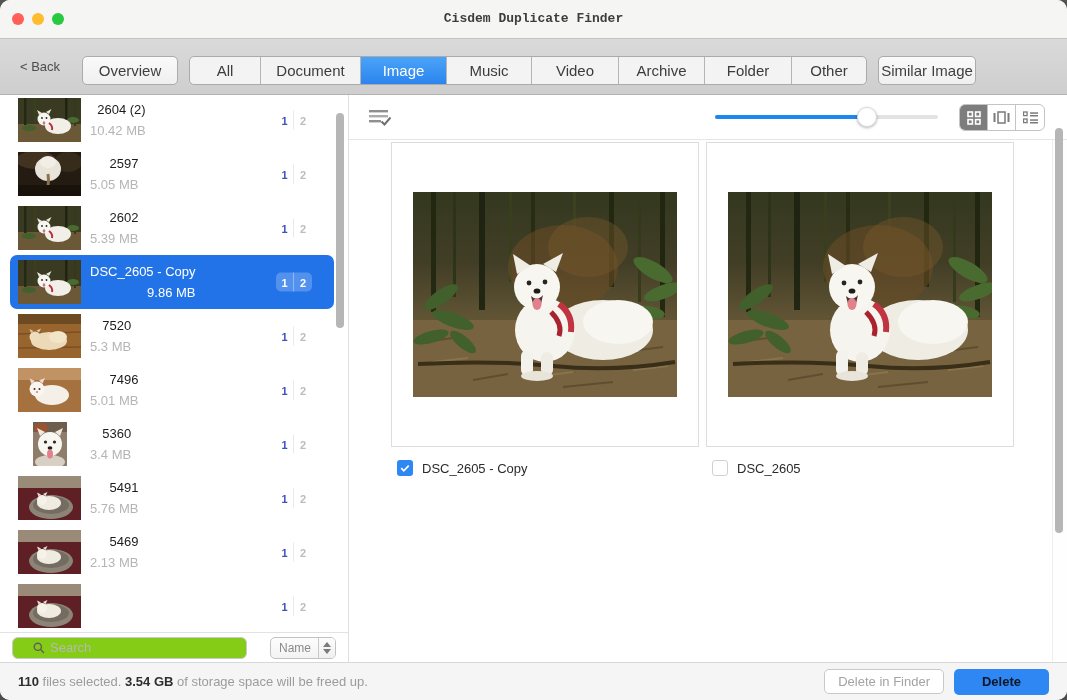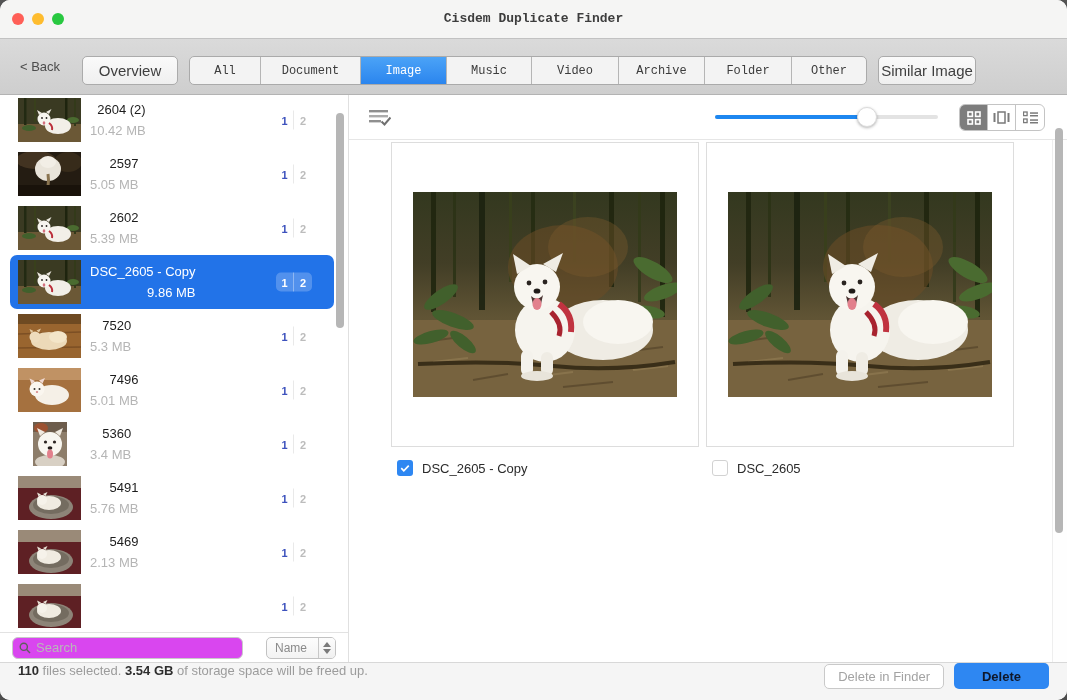--- a/index.html
+++ b/index.html
@@ -18,22 +18,22 @@
   .toolbar { height:57px; background:linear-gradient(#dadada,#cecece); border-top:1px solid #c2c2c2;
              border-bottom:1px solid #b3b3b3; position:relative; flex:none; }
   .back { position:absolute; left:20px; top:0; line-height:56px; font-size:13px; color:#4c4c4c; background:none; border:none; }
   .tbtn { position:absolute; top:17px; height:29px; background:linear-gradient(#fafafa,#efefef);
           border:1px solid #ababab; border-radius:5px; font-size:15px; color:#3f3f3f;
           font-family:Liberation Sans, sans-serif; }
   .overview { left:82px; width:96px; }
   .similar { left:878px; width:98px; }
   .segmented { position:absolute; left:189px; top:17px; display:flex; height:29px;
                border:1px solid #aaa; border-radius:5px; overflow:hidden; background:#f3f3f3; }
-  .seg { border:none; border-right:1px solid #b5b5b5; background:transparent; font-size:12px;
-         color:#3c3c3c; font-family:Liberation Mono, monospace; }
+  .seg { border:none; border-right:1px solid #b5b5b5; background:transparent; font-size:15px;
+         color:#3c3c3c; font-family:Liberation Sans, sans-serif; }
   .seg:last-child { border-right:none; }
   .seg.active { background:linear-gradient(#4ba3f7,#2b85ee); color:#fff; }
 
   
   .content { flex:1; display:flex; min-height:0; position:relative; background:#fff; }
 
   
   .sidebar { width:348px; flex:none; position:relative; background:#fff; }
   .list { position:absolute; top:0; left:0; right:0; bottom:30px; overflow:hidden; }
   .row { height:54px; display:flex; align-items:center; padding-left:8px; position:relative;
@@ -52,22 +52,22 @@
            font-size:11px; font-weight:600; }
   .badge .b1 { color:#3d52bd; border-right:1px solid #e9e9e9; }
   .badge .b2 { color:#bcbcbc; }
   .row.selected .badge { background:rgba(255,255,255,.22); }
   .row.selected .b1 { color:#fff; border-right:1px solid rgba(255,255,255,.35); }
   .row.selected .b2 { color:#fff; }
   .side-scroll { position:absolute; right:4px; top:18px; width:8px; height:215px;
                  background:#b6b6b6; border-radius:4px; }
   .search-row { position:absolute; bottom:0; left:0; right:0; height:30px; border-top:1px solid #e2e2e2;
                 display:flex; align-items:center; padding:0 12px; background:#fff; }
-  .search-box { flex:1; height:22px; border:1px solid #c9c9c9; border-radius:6px; background:#d946ef;
-                display:flex; align-items:center; padding:0 6px; margin-right:23px; }
+  .search-box { flex:1; height:22px; border:1px solid #c9c9c9; border-radius:6px; background:#84cc16;
+                display:flex; align-items:center; padding:0 20px; margin-right:23px; }
   .search-box input { border:none; outline:none; flex:1; font-size:13px; color:#333; margin-left:5px;
                       font-family:"Liberation Sans",sans-serif; background:transparent; min-width:0; }
   .search-box input::placeholder { color:#b8b8b8; }
   .sort-select { width:70px; height:22px; border:1px solid #c2c2c2; border-radius:5px;
                  background:linear-gradient(#fdfdfd,#f3f3f3); position:relative; display:flex; align-items:center; }
   .sort-label { font-size:12px; color:#8a8a8a; padding-left:8px; }
   .stepper { position:absolute; right:0; top:0; bottom:0; width:17px; border-left:1px solid #c8c8c8;
              display:flex; flex-direction:column; align-items:center; justify-content:center; gap:2px;
              border-radius:0 4px 4px 0; background:linear-gradient(#fcfcfc,#f0f0f0); }
   .tri-up { width:0; height:0; border-left:4px solid transparent; border-right:4px solid transparent;
@@ -104,21 +104,21 @@
   .checkbox.unchecked { background:#fff; border:1px solid #d2d2d2; }
   .check-label { margin-left:9px; font-size:13px; color:#2b2b2b; }
 
   .main-scroll-track { position:absolute; top:45px; right:0; bottom:0; width:15px;
                        border-left:1px solid #eee; background:#fefefe; }
   .main-scroll { position:absolute; right:4px; top:33px; width:8px; height:405px;
                  background:#b6b6b6; border-radius:4px; z-index:2; }
 
   
   .footer { height:38px; flex:none; background:#f5f5f5; border-top:1px solid #d8d8d8;
-            display:flex; align-items:flex-start; padding:0 18px; }
+            display:flex; align-items:center; padding:0 18px; }
   .status { font-size:13px; color:#9c9c9c; }
   .status b { color:#2e2e2e; font-weight:600; }
   .foot-btns { margin-left:auto; display:flex; align-items:center; gap:10px; }
   .btn-finder { height:25px; padding:0 13px; border:1px solid #c9c9c9; border-radius:5px; background:#fff;
                 color:#a3a3a3; font-size:13px; font-family:"Liberation Sans",sans-serif; }
   .btn-delete { height:26px; width:95px; background:#2e87f2; border:none; border-radius:5px;
                 color:#0f172a; font-size:13px; font-weight:600; font-family:"Liberation Sans",sans-serif; }
 </style>
 </head>
 <body>

